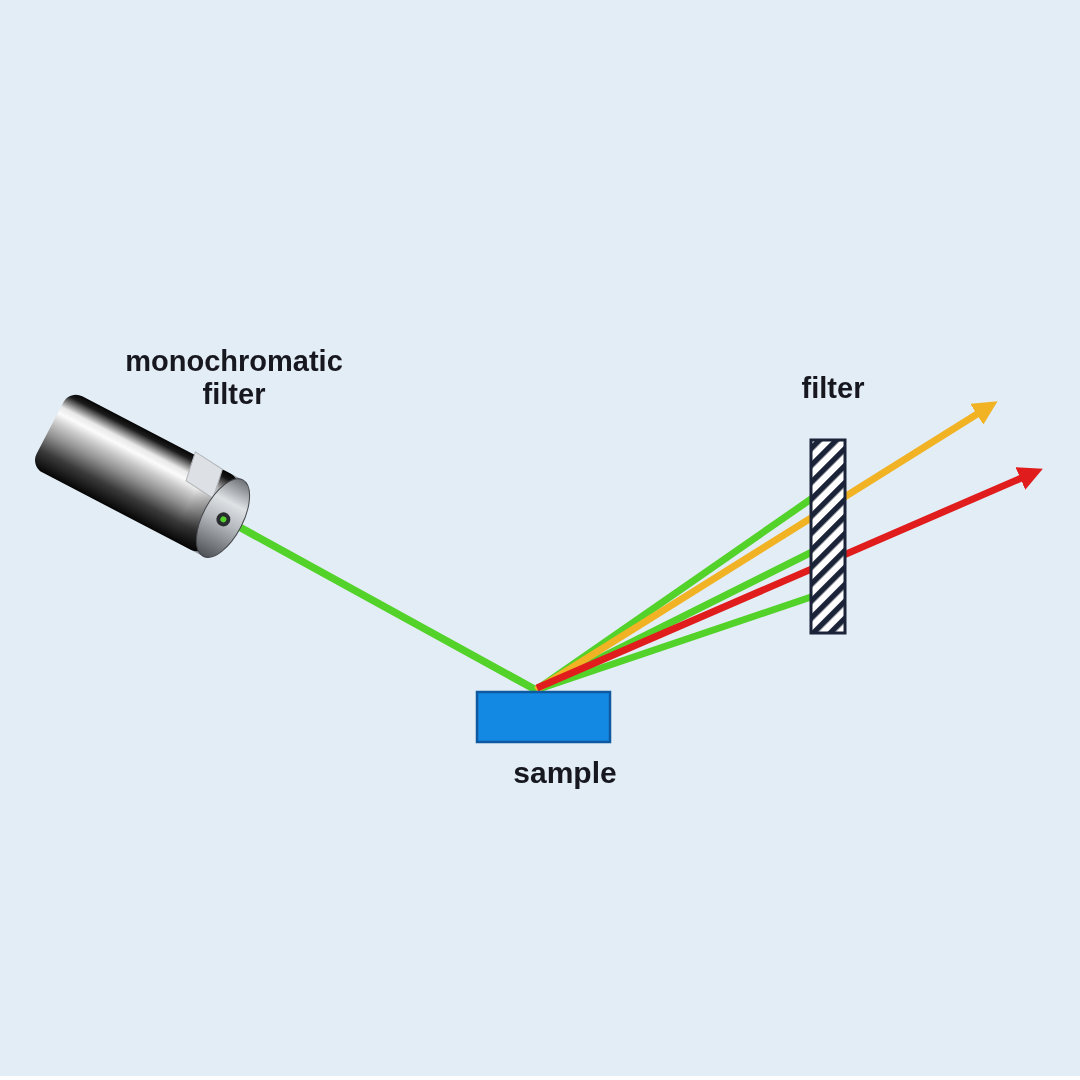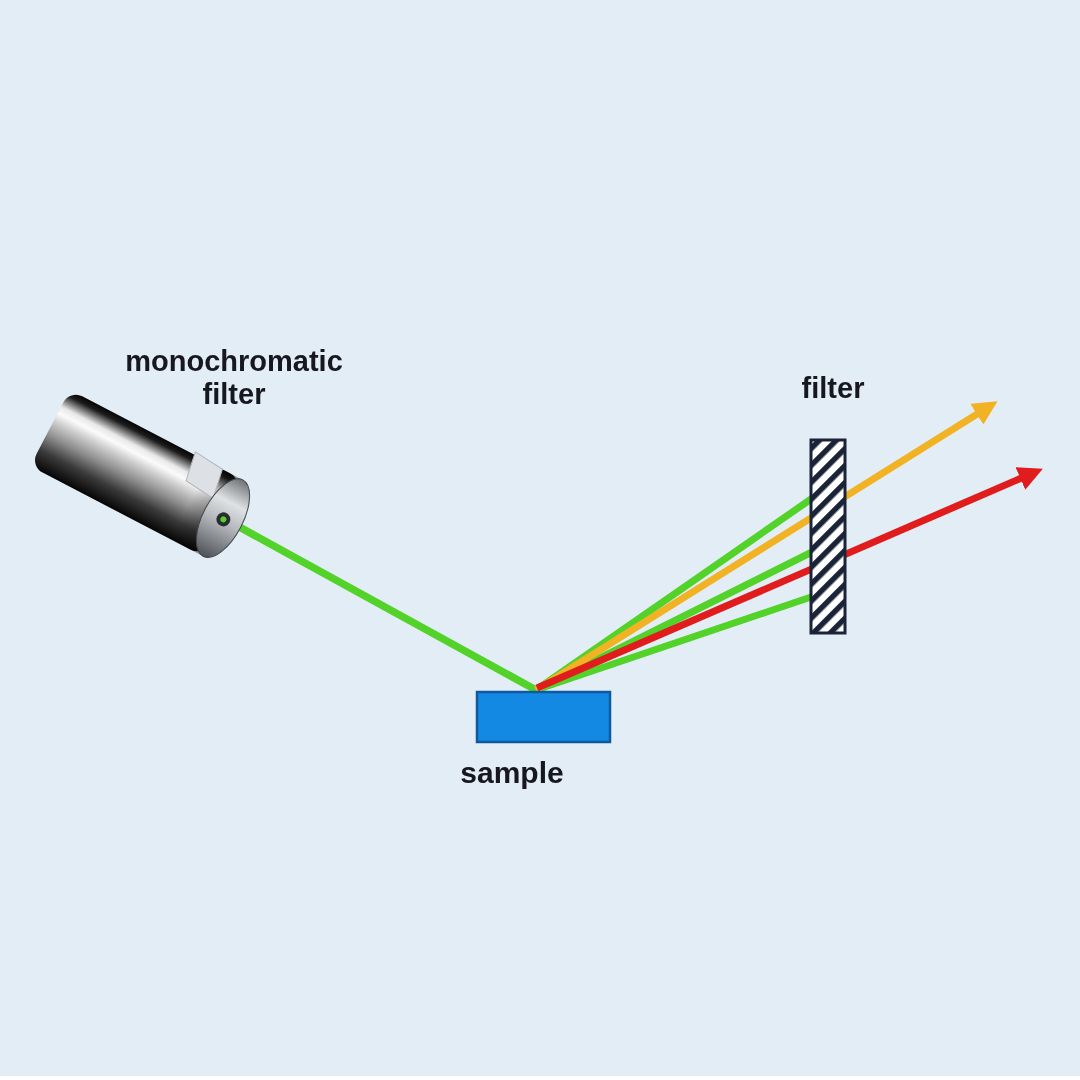--- a/index.html
+++ b/index.html
@@ -86,15 +86,15 @@
     </g>
   </svg>
 
   <div class="lbl" style="left:234px; top:345px;">
     <div>monochromatic</div>
     <div>filter</div>
   </div>
 
   <div class="lbl" style="left:833px; top:372px;">filter</div>
 
-  <div class="lbl" style="left:512px; top:756px; font-size:30px;">sample</div>
+  <div class="lbl" style="left:565px; top:756px; font-size:30px;">sample</div>
 
 </div>
 
 </body></html>

